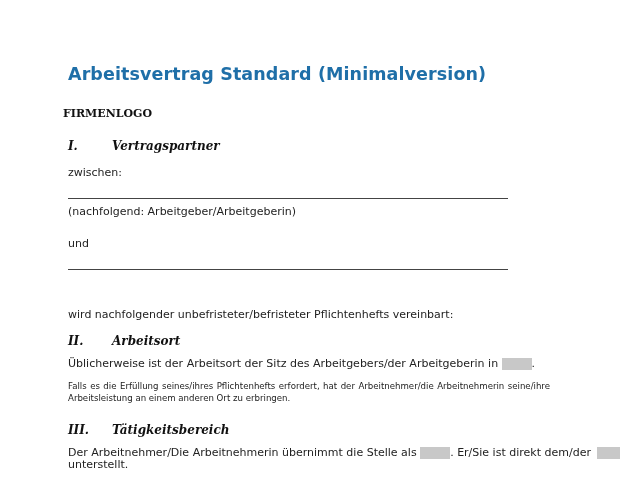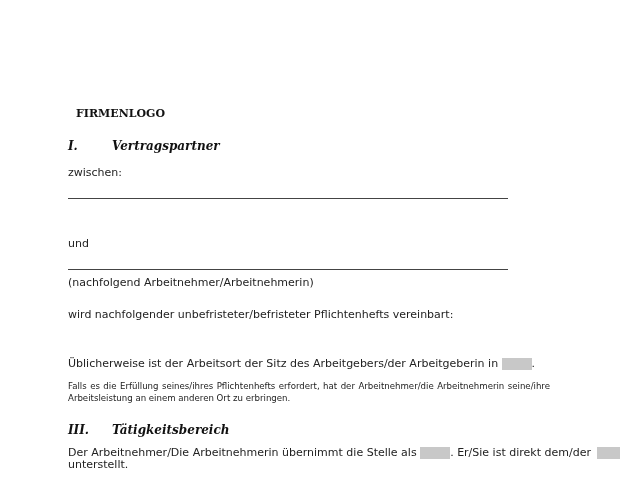--- a/index.html
+++ b/index.html
@@ -1,43 +1,47 @@
 <!DOCTYPE html>
 <html><head>
   <meta charset="utf-8">
   <style>
     html, body { margin: 0; padding: 0; background: #ffffff; }
     body { width: 620px; height: 479px; overflow: hidden; position: relative; font-family: "DejaVu Sans", sans-serif; color: #111; }
     .page { position: absolute; left: 0; top: 0; width: 620px; height: 479px; }
     .abs { position: absolute; white-space: nowrap; }
     .title { left: 68px; top: 64px; font-size: 17.5px; font-weight: bold; color: #1f6fa8; letter-spacing: 0.1px; }
-    .logo { left: 76px; top: 107px; font-family: "DejaVu Serif", serif; font-weight: bold; font-size: 11px; }
+    .logo { left: 63px; top: 107px; font-family: "DejaVu Serif", serif; font-weight: bold; font-size: 11px; }
     .sec { left: 68px; font-family: "DejaVu Serif", serif; font-weight: bold; font-size: 12px; font-style: italic; }
     .sec .num { display: inline-block; width: 44px; }
     .txt { left: 68px; font-size: 11px; color: #222; }
     .rule { position: absolute; left: 68px; width: 440px; height: 1px; background: #444; }
     .ph { display: inline-block; width: 30px; height: 12px; background: #c8c8c8; vertical-align: -3px; }
     .just { left: 68px; width: 482px; font-size: 8.6px; color: #222; text-align: justify; text-align-last: left; white-space: normal; line-height: 11.5px; }
   </style>
 </head>
 <body>
 
 <div class="page">
+  <div class="abs title">Arbeitsvertrag Standard (Minimalversion)</div>
   <div class="abs logo">FIRMENLOGO</div>
 
   <div class="abs sec" style="top:139px;">
     <span class="num">I.</span><span>Vertragspartner</span>
   </div>
   <div class="abs txt" style="top:166px;">zwischen:</div>
   <div class="rule" style="top:198px;"></div>
+  <div class="abs txt" style="top:205px;">(nachfolgend: Arbeitgeber/Arbeitgeberin)</div>
   <div class="abs txt" style="top:237px;text-align:center;">und</div>
   <div class="rule" style="top:269px;"></div>
-  <div class="abs txt" style="top:276px;">(nachfolgend Arbeitnehmer/Arbeitnehmerin)</div>
   <div class="abs txt" style="top:308px;">wird nachfolgender unbefristeter/befristeter Pflichtenhefts vereinbart:</div>
 
+  <div class="abs sec" style="top:334px;">
+    <span class="num">II.</span><span>Arbeitsort</span>
+  </div>
   <div class="abs just" style="top:381px;">Falls es die Erfüllung seines/ihres Pflichtenhefts erfordert, hat der Arbeitnehmer/die Arbeitnehmerin seine/ihre Arbeitsleistung an einem anderen Ort zu erbringen.</div>
   <div class="abs txt" style="top:357px;">
     <span>Üblicherweise ist der Arbeitsort der Sitz des Arbeitgebers/der Arbeitgeberin in</span>
     <span class="ph"></span><span>.</span>
   </div>
 
   <div class="abs sec" style="top:423px;">
     <span class="num">III.</span><span>Tätigkeitsbereich</span>
   </div>
   <div class="abs txt" style="top:446px;">

